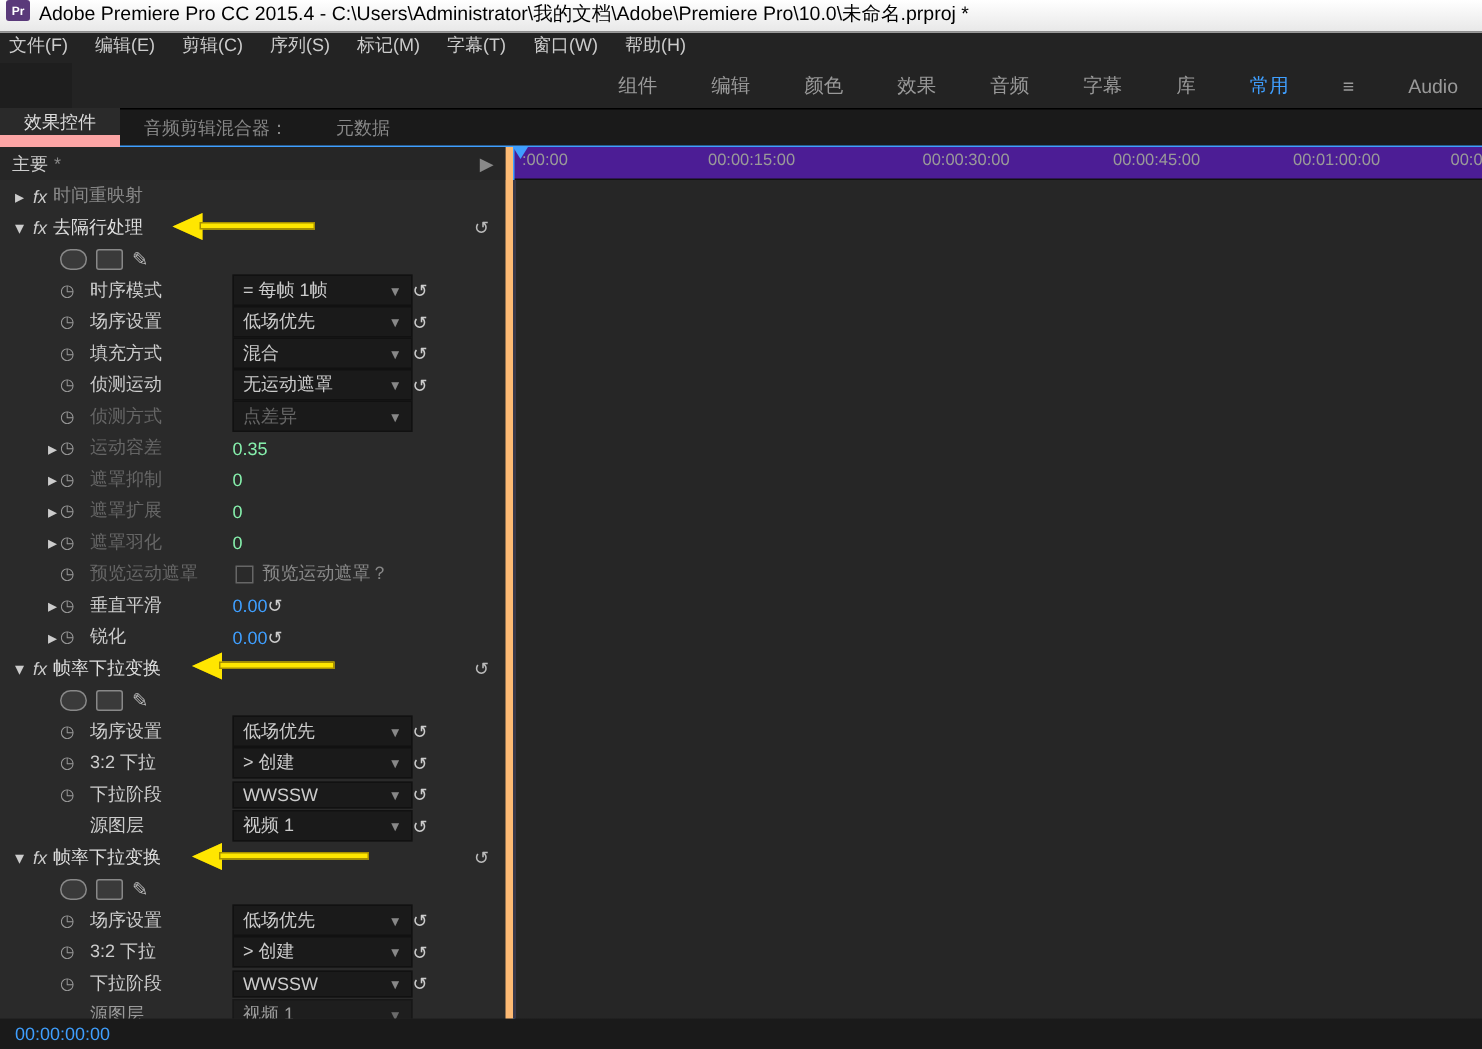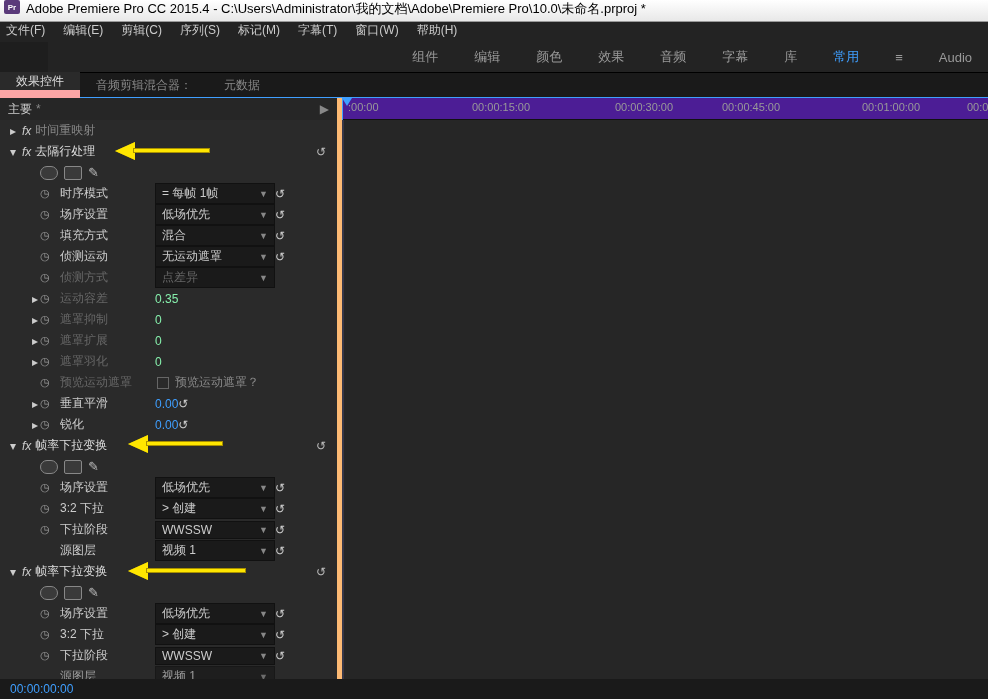--- a/index.html
+++ b/index.html
@@ -317,21 +317,21 @@
   </div>
 
   <div class="timeline">
     <div class="time-ruler">
       <div class="playhead">
           <div class="playhead-head"></div>
         </div>
       <span class="marker" style="left:6px">:00:00</span>
       <span class="marker" style="left:130px">00:00:15:00</span>
       <span class="marker" style="left:273px">00:00:30:00</span>
-      <span class="marker" style="left:380px">00:00:45:00</span>
+      <span class="marker" style="left:400px">00:00:45:00</span>
       <span class="marker" style="left:520px">00:01:00:00</span>
       <span class="marker" style="left:625px">00:01:15:00</span>
     </div>
     <div class="playhead-line" style="top:0"></div>
     <div class="timeline-body"></div>
   </div>
 </div>
 
 <div class="footer">
   <span>00:00:00:00</span>

